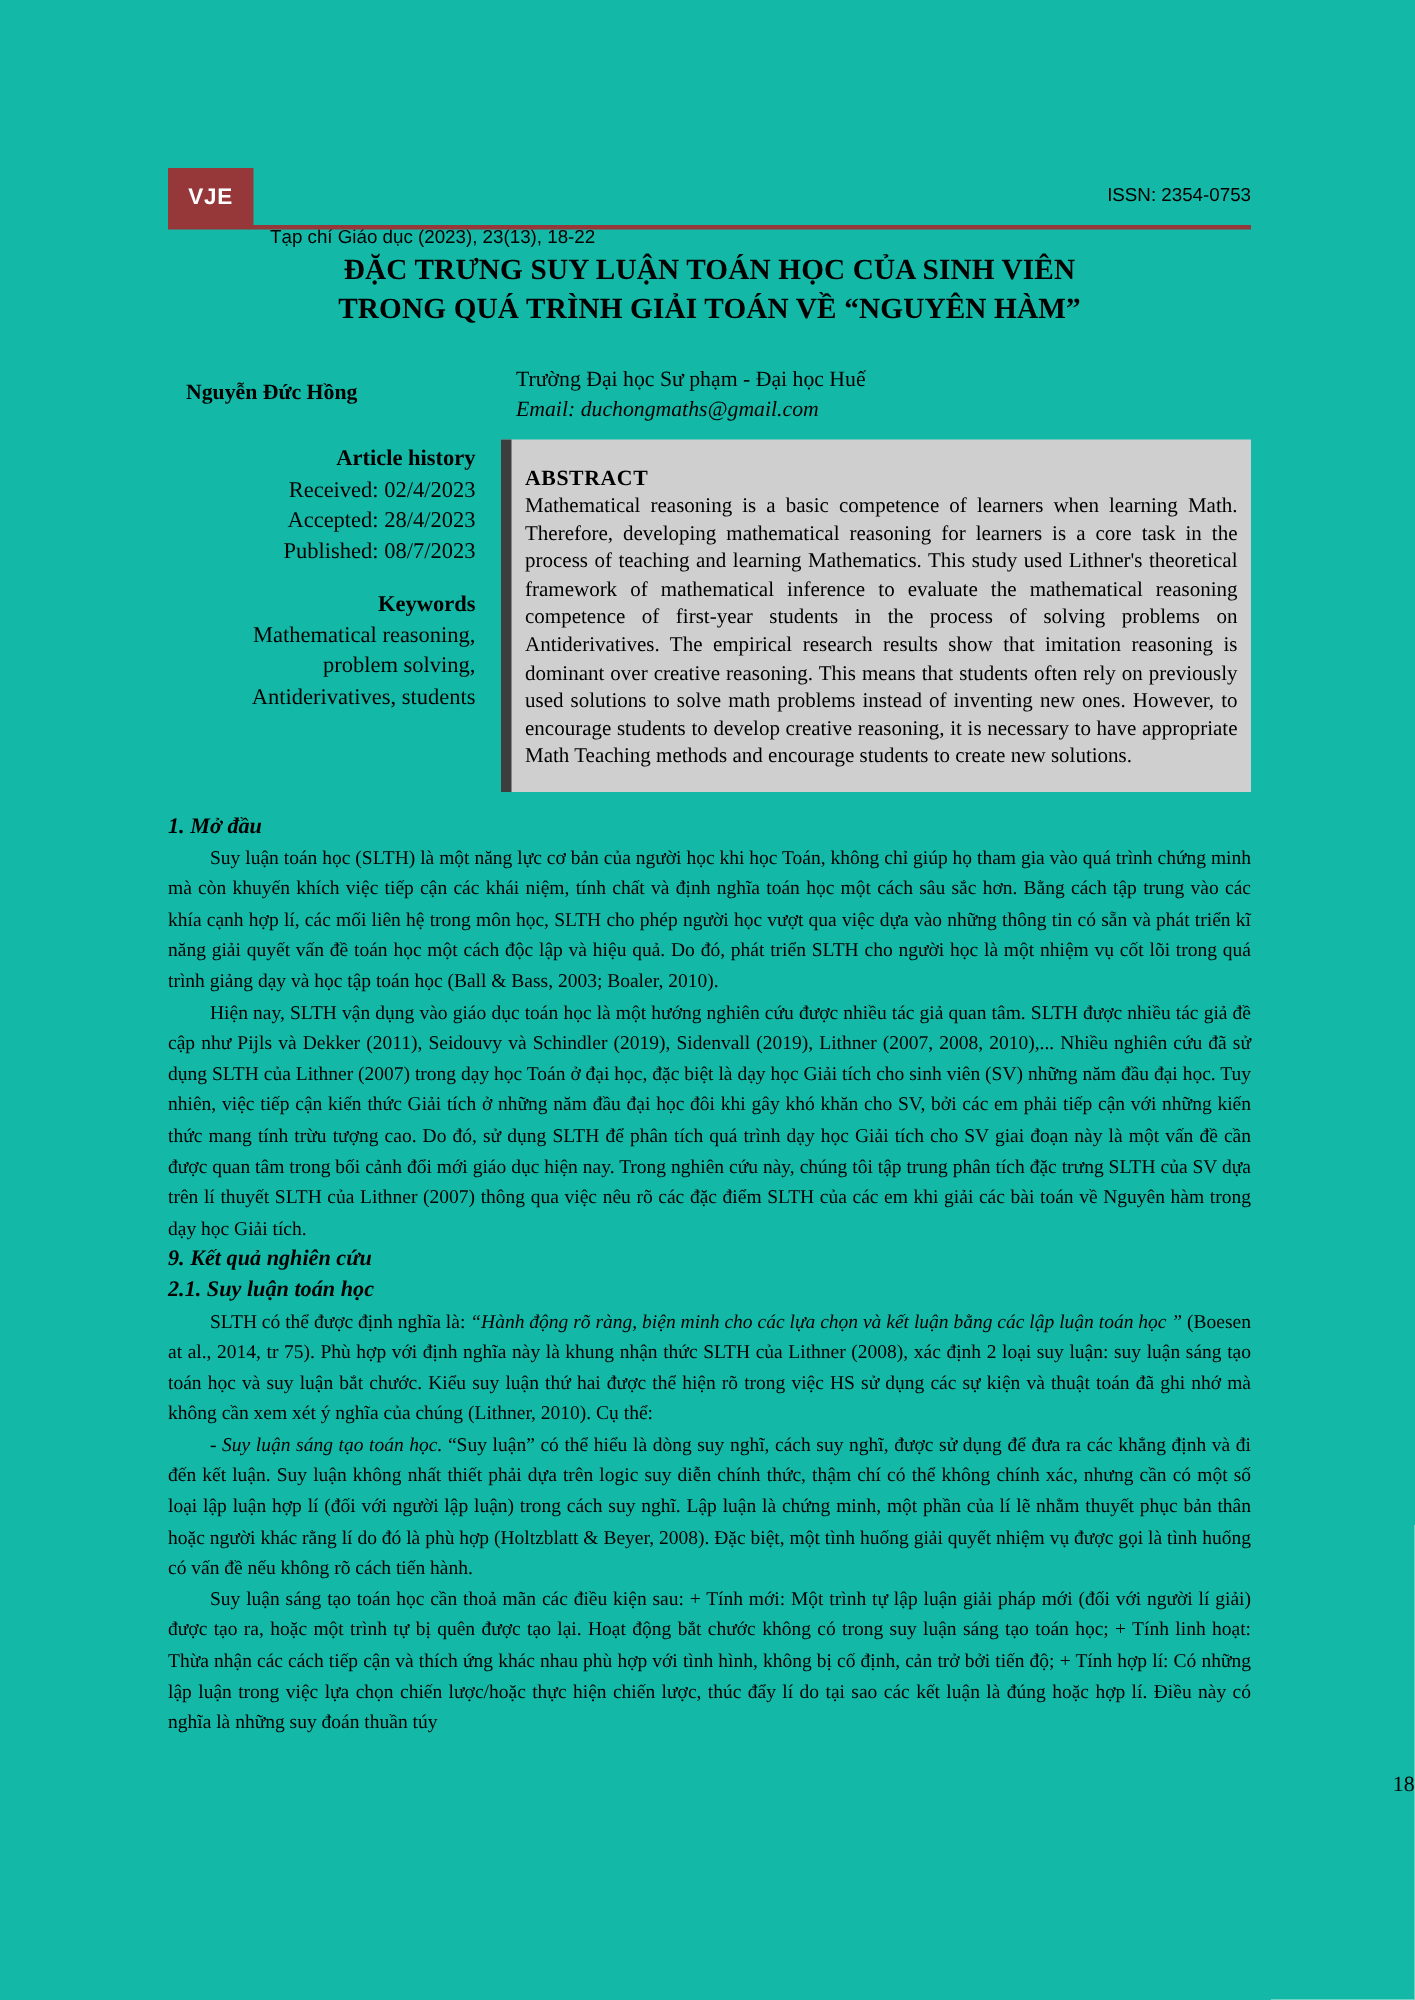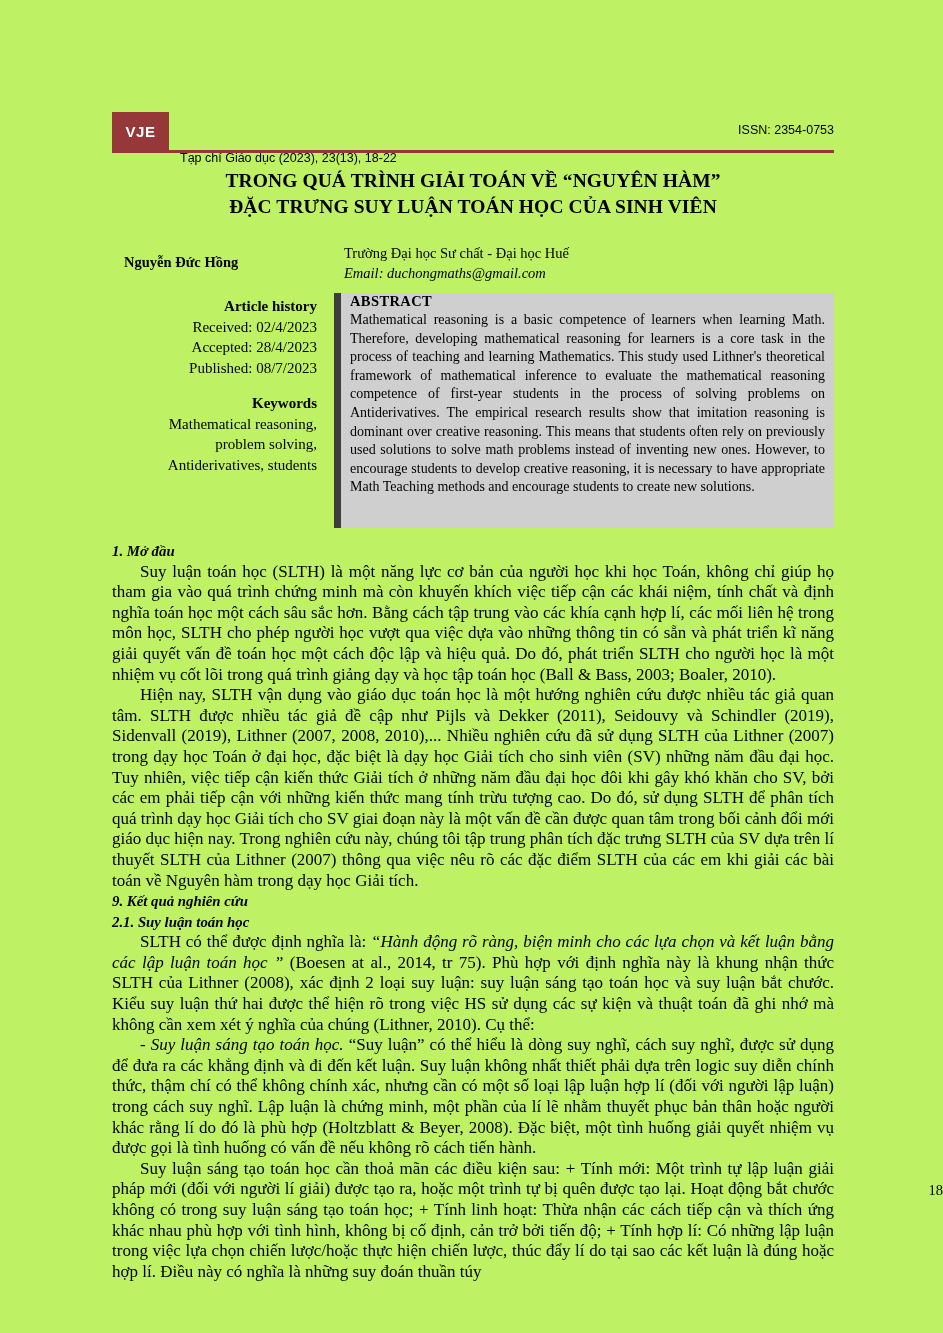--- a/index.html
+++ b/index.html
@@ -14,21 +14,21 @@
     color: #000000;
     position: relative;
     overflow: hidden;
   }
 
   .page {
     position: absolute;
     left: 0; top: 0;
     width: 943px;
     height: 1333px;
-    background: #bef264;
+    background: #14b8a6;
   }
 
   
   .header {
     position: absolute;
     left: 112px;
     top: 112px;
     width: 722px;
     height: 38px;
   }
@@ -137,21 +137,21 @@
     position: absolute;
     left: 334px;
     top: 293px;
     width: 500px;
     height: 235px;
     background: #cfcfcf;
     box-sizing: border-box;
     border-left: 7px solid #3d3d3d;
   }
   .abstract-inner {
-    padding: 0 9px 4px 9px;
+    padding: 18px 9px 4px 9px;
   }
   .abstract-title {
     font-size: 14.5px;
     font-weight: bold;
     letter-spacing: 0.4px;
     margin-bottom: 1px;
   }
   .abstract-text {
     font-size: 14px;
     line-height: 18.6px;
@@ -171,21 +171,21 @@
     line-height: 20.6px;
     font-style: italic;
   }
   .h2 {
     font-size: 14.8px;
     font-weight: bold;
     font-style: italic;
     line-height: 20.6px;
   }
   .p {
-    font-size: 17px;
+    font-size: 13px;
     line-height: 20.6px;
     text-align: justify;
     text-indent: 28px;
   }
   .it { font-style: italic; }
 
   
   .page-number {
     position: absolute;
     left: 0;
@@ -201,28 +201,28 @@
 <div class="page">
 
   <div class="header">
     <div class="vje-logo">VJE</div>
     <div class="journal-line">Tạp chí Giáo dục (2023), 23(13), 18-22</div>
     <div class="issn-line">ISSN: 2354-0753</div>
   </div>
   <div class="header-rule"></div>
 
   <div class="title-block">
+    <div class="title-line">ĐẶC TRƯNG SUY LUẬN TOÁN HỌC CỦA SINH VIÊN</div>
     <div class="title-line">TRONG QUÁ TRÌNH GIẢI TOÁN VỀ “NGUYÊN HÀM”</div>
-    <div class="title-line">ĐẶC TRƯNG SUY LUẬN TOÁN HỌC CỦA SINH VIÊN</div>
   </div>
 
   <div class="author-block">
     <div class="author-name">Nguyễn Đức Hồng</div>
     <div class="affil">
-      <div>Trường Đại học Sư chất - Đại học Huế</div>
+      <div>Trường Đại học Sư phạm - Đại học Huế</div>
       <div class="email">Email: duchongmaths@gmail.com</div>
     </div>
   </div>
 
   <div class="meta-col">
     <div class="meta-head">Article history</div>
     <div>Received: 02/4/2023</div>
     <div>Accepted: 28/4/2023</div>
     <div>Published: 08/7/2023</div>
     <div class="meta-gap"></div>

